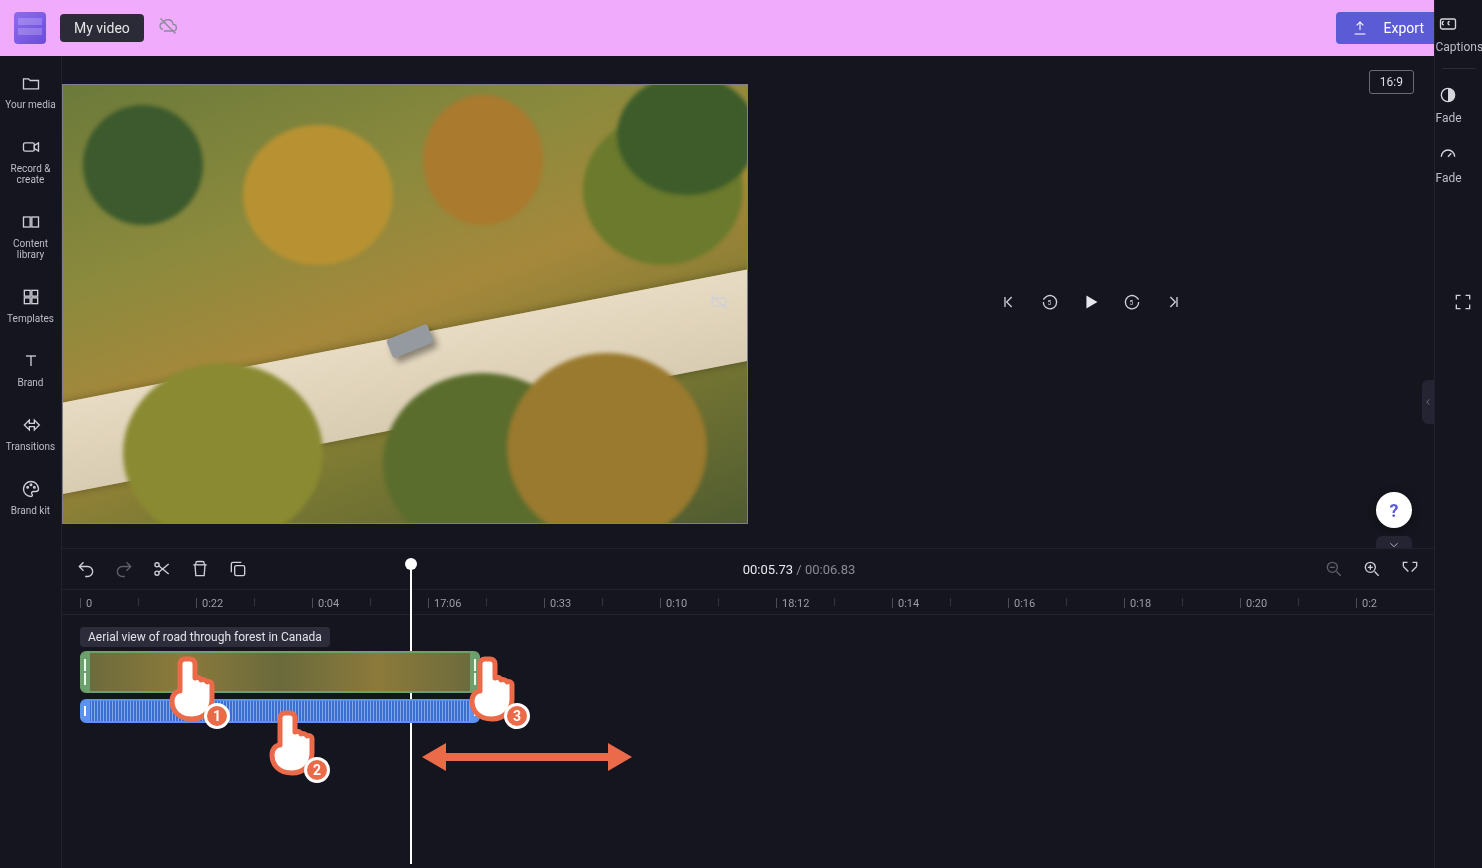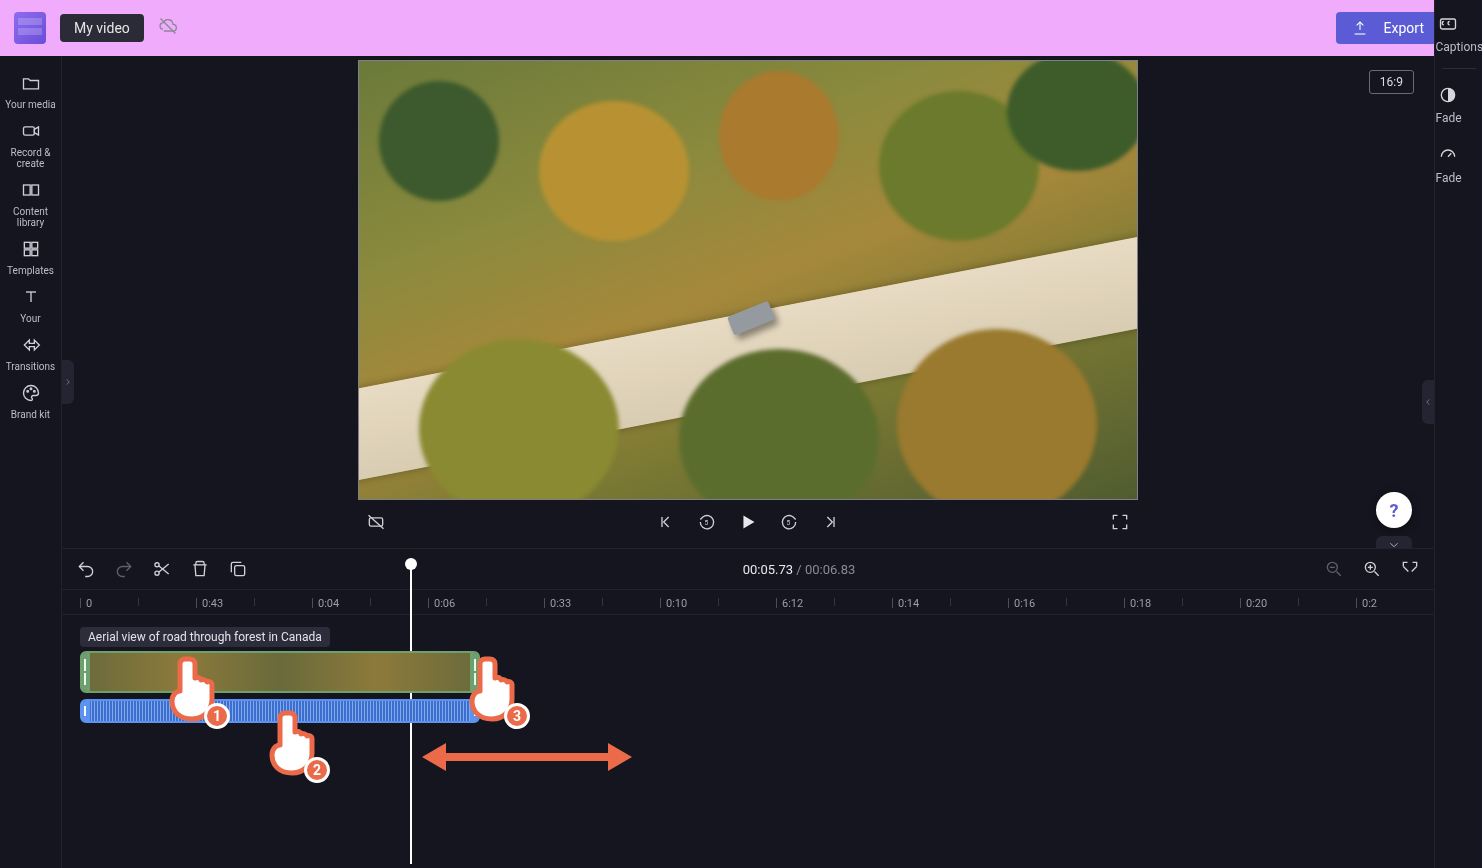--- a/index.html
+++ b/index.html
@@ -9,34 +9,34 @@
 .topbar { height: 56px; display: flex; align-items: center; padding: 0 14px; gap: 14px; background: #f0abfc; }
 .logo { width: 32px; height: 32px; background: linear-gradient(135deg,#8e6cef 0%,#6a4dd8 100%); border-radius: 4px; position: relative; }
 .logo::before, .logo::after { content:""; position:absolute; left:4px; right:4px; height:7px; background: rgba(255,255,255,.2); }
 .logo::before { top:6px; } .logo::after { top:16px; }
 .project-title { background: #2b2b38; padding: 6px 14px; border-radius: 4px; font-size: 14px; }
 .cloud-off-icon { color: #8a8a97; }
 .topbar-spacer { flex:1; }
 .export-btn { background: #5b5bd6; color: #fff; padding: 8px 16px; border-radius: 4px; font-size: 14px; display:flex; align-items:center; gap:16px; cursor:pointer; }
 
 
-.left-sidebar { position:absolute; left:0; top:56px; bottom:0; width:62px; background:#15151f; display:flex; flex-direction:column; align-items:center; padding-top:10px; gap:0; border-right: 1px solid #22222d;}
+.left-sidebar { position:absolute; left:0; top:56px; bottom:0; width:62px; background:#15151f; display:flex; flex-direction:column; align-items:center; padding-top:10px; gap:16px; border-right: 1px solid #22222d;}
 .left-tool { width:58px; display:flex; flex-direction:column; align-items:center; gap:3px; color:#bdbdc9; font-size:10px; text-align:center; cursor:pointer; padding:4px 0;}
 .left-tool .icon-box { width:26px; height:26px; display:flex; align-items:center; justify-content:center; color:#cfcfd8; }
 .left-expander { position:absolute; top:360px; left:62px; width:12px; height:44px; background:#242432; border-radius: 0 6px 6px 0; display:flex; align-items:center; justify-content:center; color:#9b9ba7; cursor:pointer; }
 
 
 .right-sidebar { position:absolute; right:0; top:0; bottom:0; width:48px; background:#15151f; border-left:1px solid #22222d; display:flex; flex-direction:column; align-items:center; padding-top:8px; gap:10px;}
 .right-tool { width:46px; display:flex; flex-direction:column; align-items:flex-start; gap:4px; color:#bdbdc9; font-size:12px; cursor:pointer; padding:4px 0;}
 .right-tool .icon-box { width:24px; height:24px; display:flex; align-items:center; justify-content:center; color:#d6d6dd;}
 .right-expander { position:absolute; top:380px; right:48px; width:12px; height:44px; background:#242432; border-radius:6px 0 0 6px; display:flex; align-items:center; justify-content:center; color:#9b9ba7; cursor:pointer; }
 .right-divider { width:34px; height:1px; background:#2c2c38; }
 
 
-.main-area { position:absolute; left:62px; right:48px; top:56px; height: 492px; display:flex; flex-direction:column; align-items:center; }
+.main-area { position:absolute; left:62px; right:48px; top:56px; height: 492px; display:flex; flex-direction:row; align-items:center; }
 .preview-wrap { position:relative; width:780px; height:440px; border:1px solid #7f7f8b; display:flex; align-items:center; justify-content:center; margin-top:4px; overflow:hidden;}
 .preview-inner { width:100%; height:100%; position:relative; background:linear-gradient(160deg,#6b7a3a 0%, #8b8a3d 30%, #a6883b 50%, #7c7a33 70%, #505c30 100%); }
 .road { position:absolute; left:-10%; top:56%; width:130%; height:90px; background:linear-gradient(#e8dbc3,#d8ccb2); transform:rotate(-11deg); box-shadow: 0 0 8px rgba(0,0,0,.3);}
 .car { position:absolute; left:45%; top:-5%; width:44px; height:20px; background:#949aa0; border-radius:3px; transform:rotate(-11deg); box-shadow: 2px 6px 6px rgba(0,0,0,.4);}
 .tree-blot { position:absolute; border-radius:50%; }
 .aspect-badge { position:absolute; right:20px; top:14px; border:1px solid #6a6a75; color:#dcdce3; font-size:12px; padding:4px 10px; border-radius:3px; background:#15151f; cursor:pointer;}
 .player-controls { width:780px; height:44px; display:flex; align-items:center; justify-content:center; gap:20px; color:#cfcfd8; }
 .player-controls .pc-left { position:absolute; left:calc(50% - 390px + 8px); }
 .player-controls .pc-right { position:absolute; right:calc(50% - 390px + 8px); }
 .player-btn { cursor:pointer; display:flex; align-items:center; justify-content:center; }
@@ -141,21 +141,21 @@
       </span>
     <span>Templates</span>
   </div>
   <div class="left-tool">
     <span class="icon-box">
         <svg class="icon-svg" viewBox="0 0 24 24">
           <path d="M6 6h12"></path>
           <path d="M12 6v12"></path>
         </svg>
       </span>
-    <span>Your</span>
+    <span>Brand</span>
   </div>
   <div class="left-tool">
     <span class="icon-box">
         <svg class="icon-svg" viewBox="0 0 24 24">
           <path d="M4 12l6-6v4h6V6l6 6-6 6v-4h-6v4z"></path>
         </svg>
       </span>
     <span>Transitions</span>
   </div>
   <div class="left-tool">
@@ -356,46 +356,46 @@
     <div class="playhead" style="left:348px;">
         <div class="playhead-head"></div>
       </div>
   <div class="tl-tick" style="left: 18px;">
         <span class="mark"></span>
         <span>0</span>
       </div>
       <div class="tl-minor" style="left: 76px;"></div>
       <div class="tl-tick" style="left: 134px;">
         <span class="mark"></span>
-        <span>0:43</span>
+        <span>0:22</span>
       </div>
       <div class="tl-minor" style="left: 192px;"></div>
       <div class="tl-tick" style="left: 250px;">
         <span class="mark"></span>
         <span>0:04</span>
       </div>
       <div class="tl-minor" style="left: 308px;"></div>
       <div class="tl-tick" style="left: 366px;">
         <span class="mark"></span>
-        <span>0:06</span>
+        <span>17:06</span>
       </div>
       <div class="tl-minor" style="left: 424px;"></div>
       <div class="tl-tick" style="left: 482px;">
         <span class="mark"></span>
         <span>0:33</span>
       </div>
       <div class="tl-minor" style="left: 540px;"></div>
       <div class="tl-tick" style="left: 598px;">
         <span class="mark"></span>
         <span>0:10</span>
       </div>
       <div class="tl-minor" style="left: 656px;"></div>
       <div class="tl-tick" style="left: 714px;">
         <span class="mark"></span>
-        <span>6:12</span>
+        <span>18:12</span>
       </div>
       <div class="tl-minor" style="left: 772px;"></div>
       <div class="tl-tick" style="left: 830px; align-items: center;">
         <span class="mark"></span>
         <span>0:14</span>
       </div>
       <div class="tl-minor" style="left: 888px;"></div>
       <div class="tl-tick" style="left: 946px;">
         <span class="mark"></span>
         <span>0:16</span>

